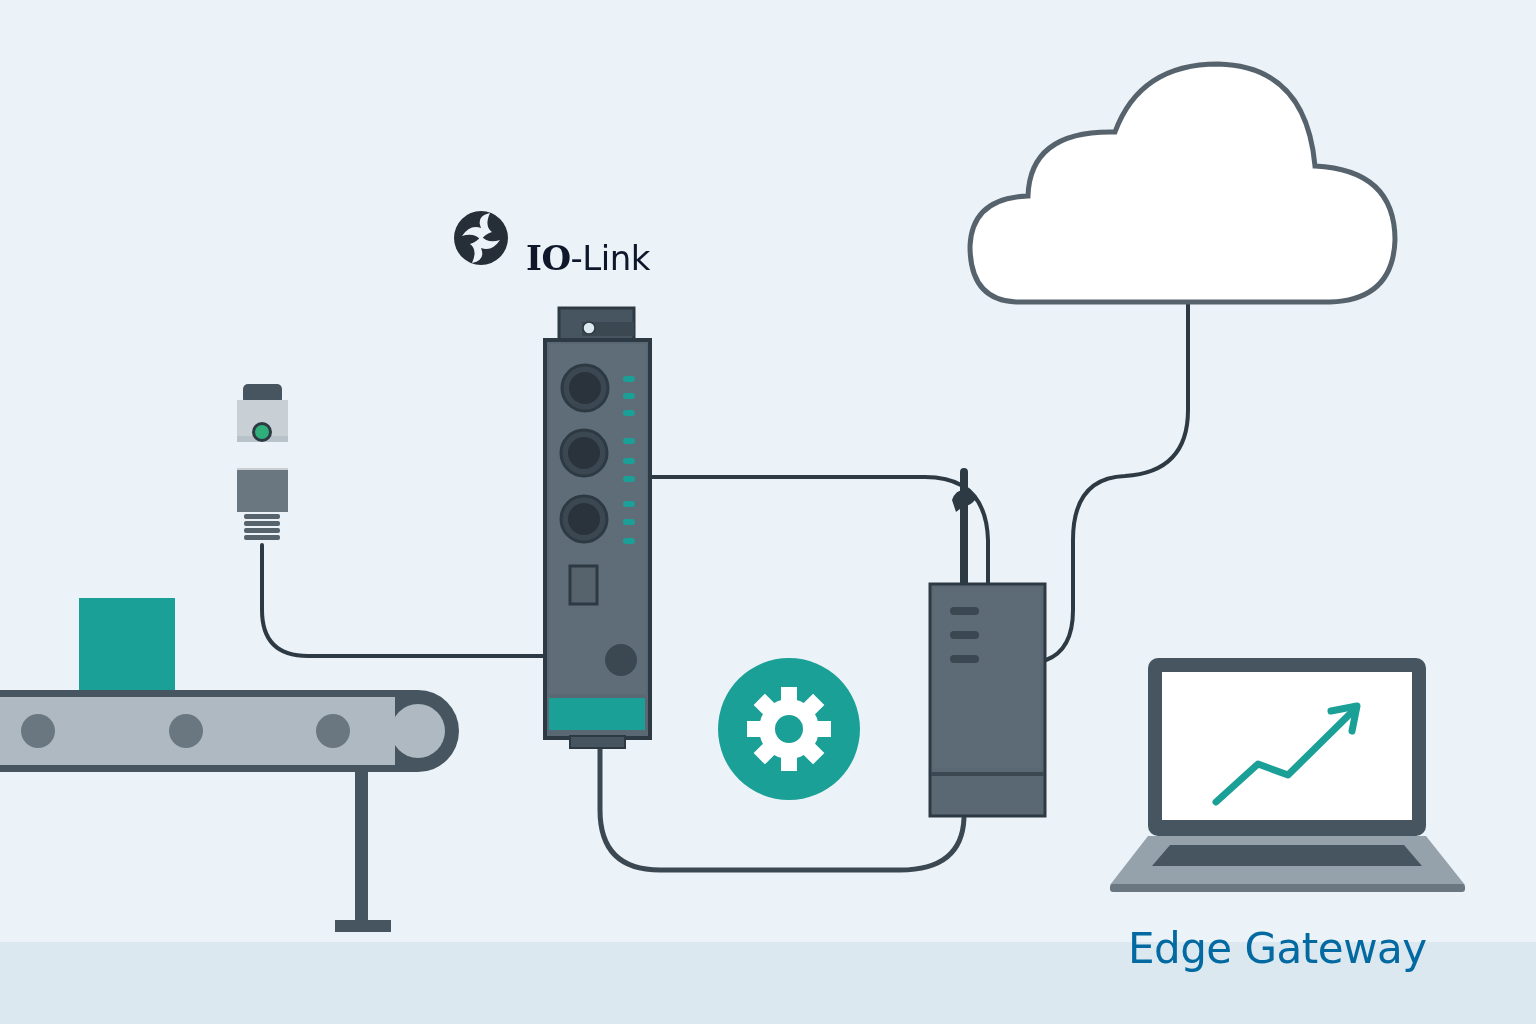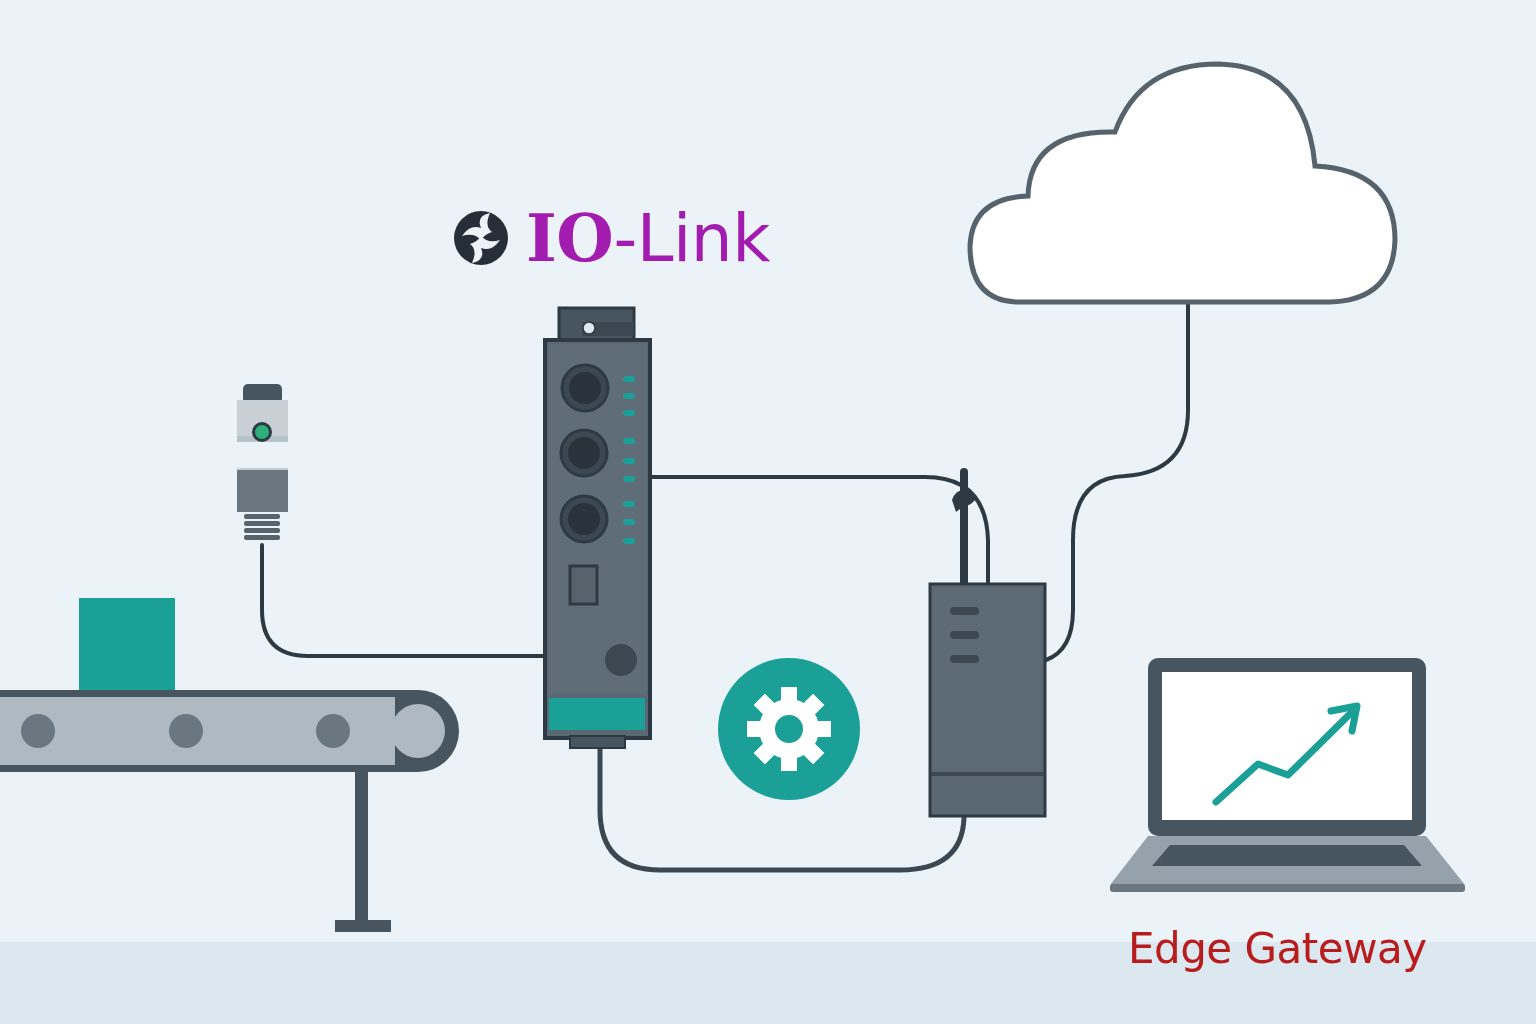--- a/index.html
+++ b/index.html
@@ -7,28 +7,28 @@
     width: 1536px; height: 1024px; overflow: hidden; position: relative;
     background: #ecf3f8;
     font-family: "DejaVu Sans", sans-serif;
   }
   .floor {
     position: absolute; left: 0; top: 942px; width: 1536px; height: 82px;
     background: #dce8f0;
   }
   svg.scene { position: absolute; left: 0; top: 0; }
   .logo-text {
-    position: absolute; left: 526px; top: 208px; height: 60px;
-    font-family: "DejaVu Sans", sans-serif; font-size: 66px; color: #a21caf;
+    position: absolute; left: 526px; top: 228px; height: 60px;
+    font-family: "DejaVu Sans", sans-serif; font-size: 34px; color: #0f172a;
     letter-spacing: -0.5px; line-height: 60px; white-space: nowrap;
   }
   .logo-text .bold { font-family: "DejaVu Serif", serif; font-weight: bold; }
   .caption {
     position: absolute; left: 1128px; top: 924px;
-    font-family: "DejaVu Sans", sans-serif; font-size: 42px; color: #b91c1c;
+    font-family: "DejaVu Sans", sans-serif; font-size: 42px; color: #0369a1;
     white-space: nowrap; letter-spacing: -0.5px;
   }
 </style>
 </head>
 <body>
 
 <div class="floor"></div>
 
 <svg class="scene" width="1536" height="1024" viewBox="0 0 1536 1024">
 

